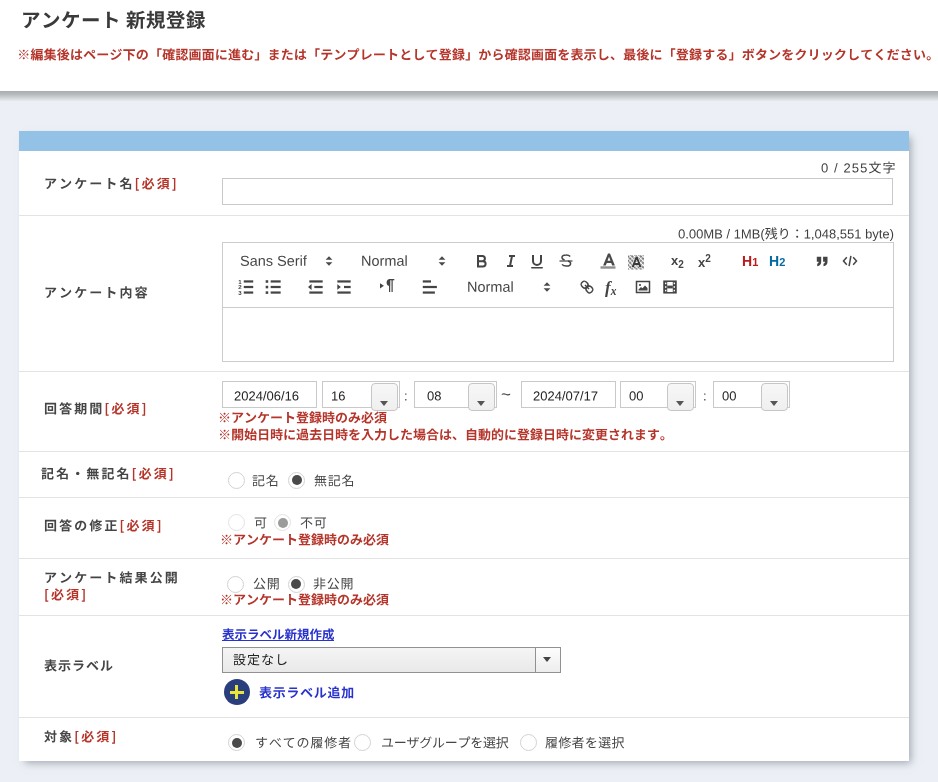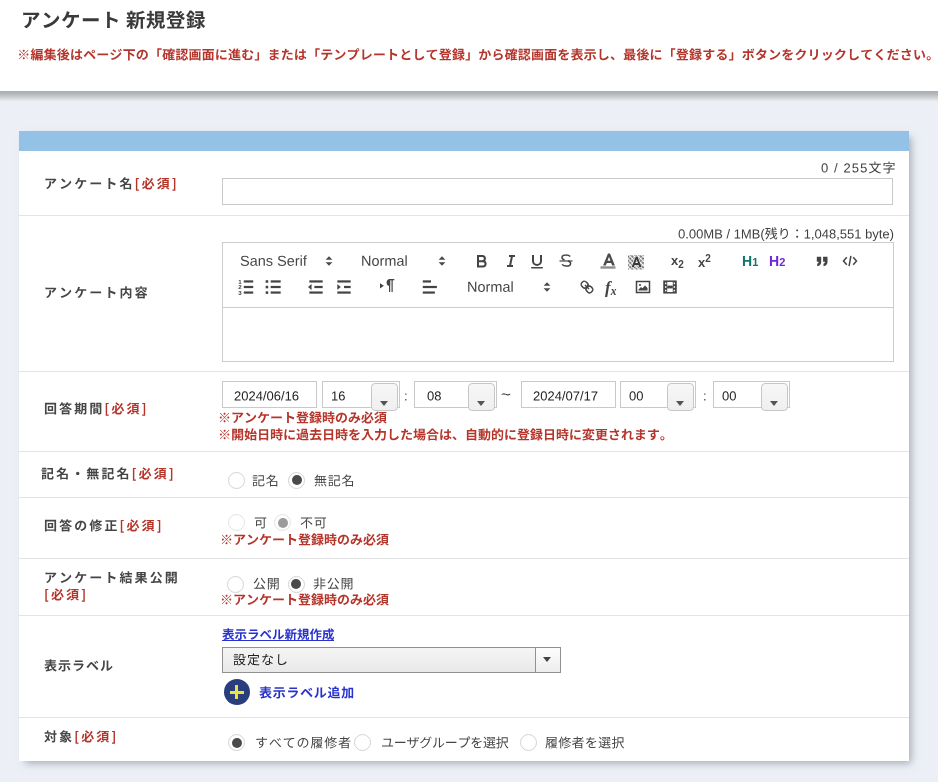--- a/index.html
+++ b/index.html
@@ -250,22 +250,22 @@
       <pattern id="hx" width="3" height="3" patternUnits="userSpaceOnUse" patternTransform="rotate(45)">
         <rect width="3" height="3" fill="#fff"></rect>
         <rect width="2.2" height="1.35" x="0.2" y="0.35" fill="#2e2e2e"></rect>
       </pattern>
     </defs>
     <rect x="0" y="0" width="16" height="14.5" fill="url(#hx)"></rect>
     <path fill="#3a3a3a" fill-rule="evenodd" stroke="#fff" stroke-width="1" paint-order="stroke" d="M7.8 1.5 L3.5 12.3 h2.3 l0.85 -2.3 h3.9 l0.85 2.3 h2.3 L9.5 1.5 z M8.65 4.4 l1.3 3.5 h-2.6 z"></path>
   </svg>
 <div style="position:absolute;left:671px;top:253px;font:bold 13px 'Liberation Sans',sans-serif;color:#444;">x<span style="font-size:10px;vertical-align:-3px;">2</span></div>
 <div style="position:absolute;left:698px;top:253px;font:bold 13px 'Liberation Sans',sans-serif;color:#444;">x<span style="font-size:10px;vertical-align:5px;">2</span></div>
-<div style="position:absolute;left:742px;top:252.5px;font:bold 14px 'Liberation Sans',sans-serif;color:#0f766e;">H<span style="font-size:11px;">1</span></div>
-<div style="position:absolute;left:769px;top:252.5px;font:bold 14px 'Liberation Sans',sans-serif;color:#6d28d9;">H<span style="font-size:11px;">2</span></div>
+<div style="position:absolute;left:742px;top:252.5px;font:bold 14px 'Liberation Sans',sans-serif;color:#b91c1c;">H<span style="font-size:11px;">1</span></div>
+<div style="position:absolute;left:769px;top:252.5px;font:bold 14px 'Liberation Sans',sans-serif;color:#0369a1;">H<span style="font-size:11px;">2</span></div>
 <svg style="position:absolute;left:812.5px;top:252.0px;" width="18" height="18" viewBox="0 0 18 18">
     <path fill="#444" d="M3.8 4.8 h4.4 v5 a4.4 4.4 0 0 1 -4 4.4 v-2.5 a1.9 1.9 0 0 0 1.5 -1.9 h-1.9 z"></path>
     <path fill="#444" d="M10.1 4.8 h4.4 v5 a4.4 4.4 0 0 1 -4 4.4 v-2.5 a1.9 1.9 0 0 0 1.5 -1.9 h-1.9 z"></path>
   </svg>
 <svg style="position:absolute;left:841.0px;top:252.0px;" width="18" height="18" viewBox="0 0 18 18">
     <polyline fill="none" stroke="#444" stroke-width="1.5" points="5.8 5.3 2.5 9 5.8 12.7"></polyline>
     <polyline fill="none" stroke="#444" stroke-width="1.5" points="12.2 5.3 15.5 9 12.2 12.7"></polyline>
     <line fill="none" stroke="#444" stroke-width="1.5" x1="9.9" x2="8.1" y1="3.8" y2="14.2"></line>
   </svg>
 <svg style="position:absolute;left:235.5px;top:277.0px;" width="20" height="20" viewBox="0 0 18 18">

